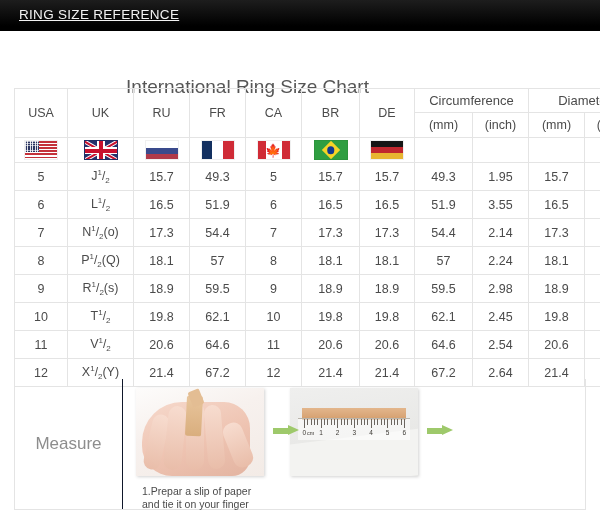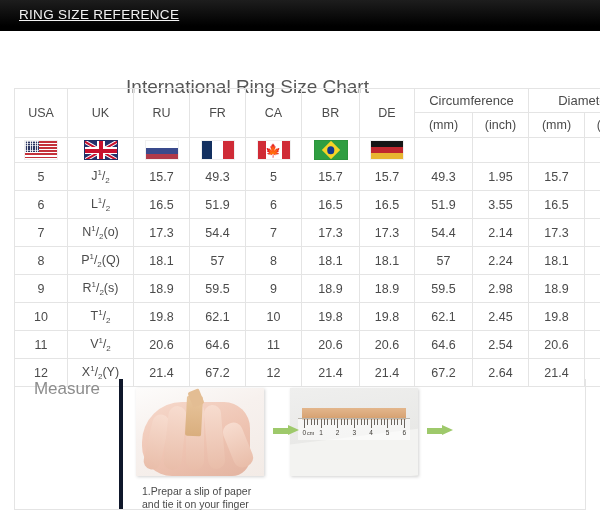--- a/index.html
+++ b/index.html
@@ -129,22 +129,22 @@
   .flag-de .r { position: absolute; left: 0; top: 33.4%; width: 100%; height: 33.4%; background: #c0262e; }
   .flag-de .g { position: absolute; left: 0; top: 66.8%; width: 100%; height: 33.2%; background: #e8b531; }
 
   
   .measure-wrap {
     position: absolute; left: 14px; top: 379px; width: 572px; height: 131px;
     border: 1px solid #e4e4e4; border-top: none;
     display: flex;
   }
   .measure-label-cell {
-    width: 108px; border-right: 4px solid #0f172a;
-    display: flex; align-items: flex-start; justify-content: center;
+    width: 108px; border-right: 1px solid #0f172a;
+    display: flex; align-items: center; justify-content: center;
   }
   .measure-label { font-size: 17px; color: #8d8d8d; }
   .steps { flex: 1; display: flex; align-items: flex-start; position: relative; padding-top: 9px; }
   .step { width: 33.33%; display: flex; flex-direction: column; align-items: center; }
   .photo {
     width: 128px; height: 88px; position: relative; overflow: hidden;
     box-shadow: 1px 1px 3px rgba(0,0,0,.18);
     background: #f4efec;
   }
   .caption {

